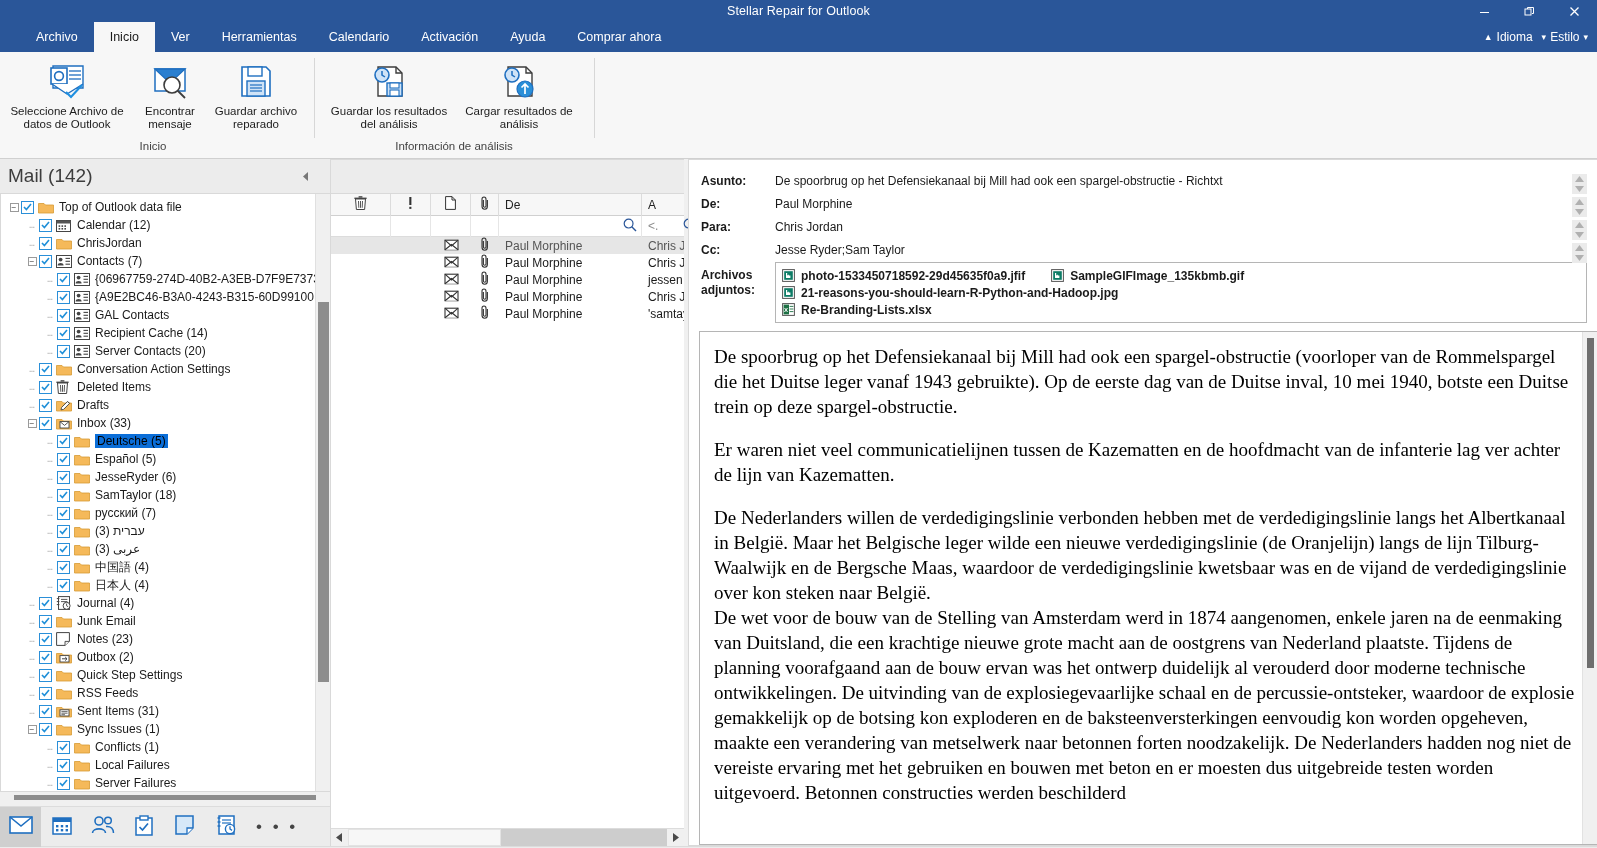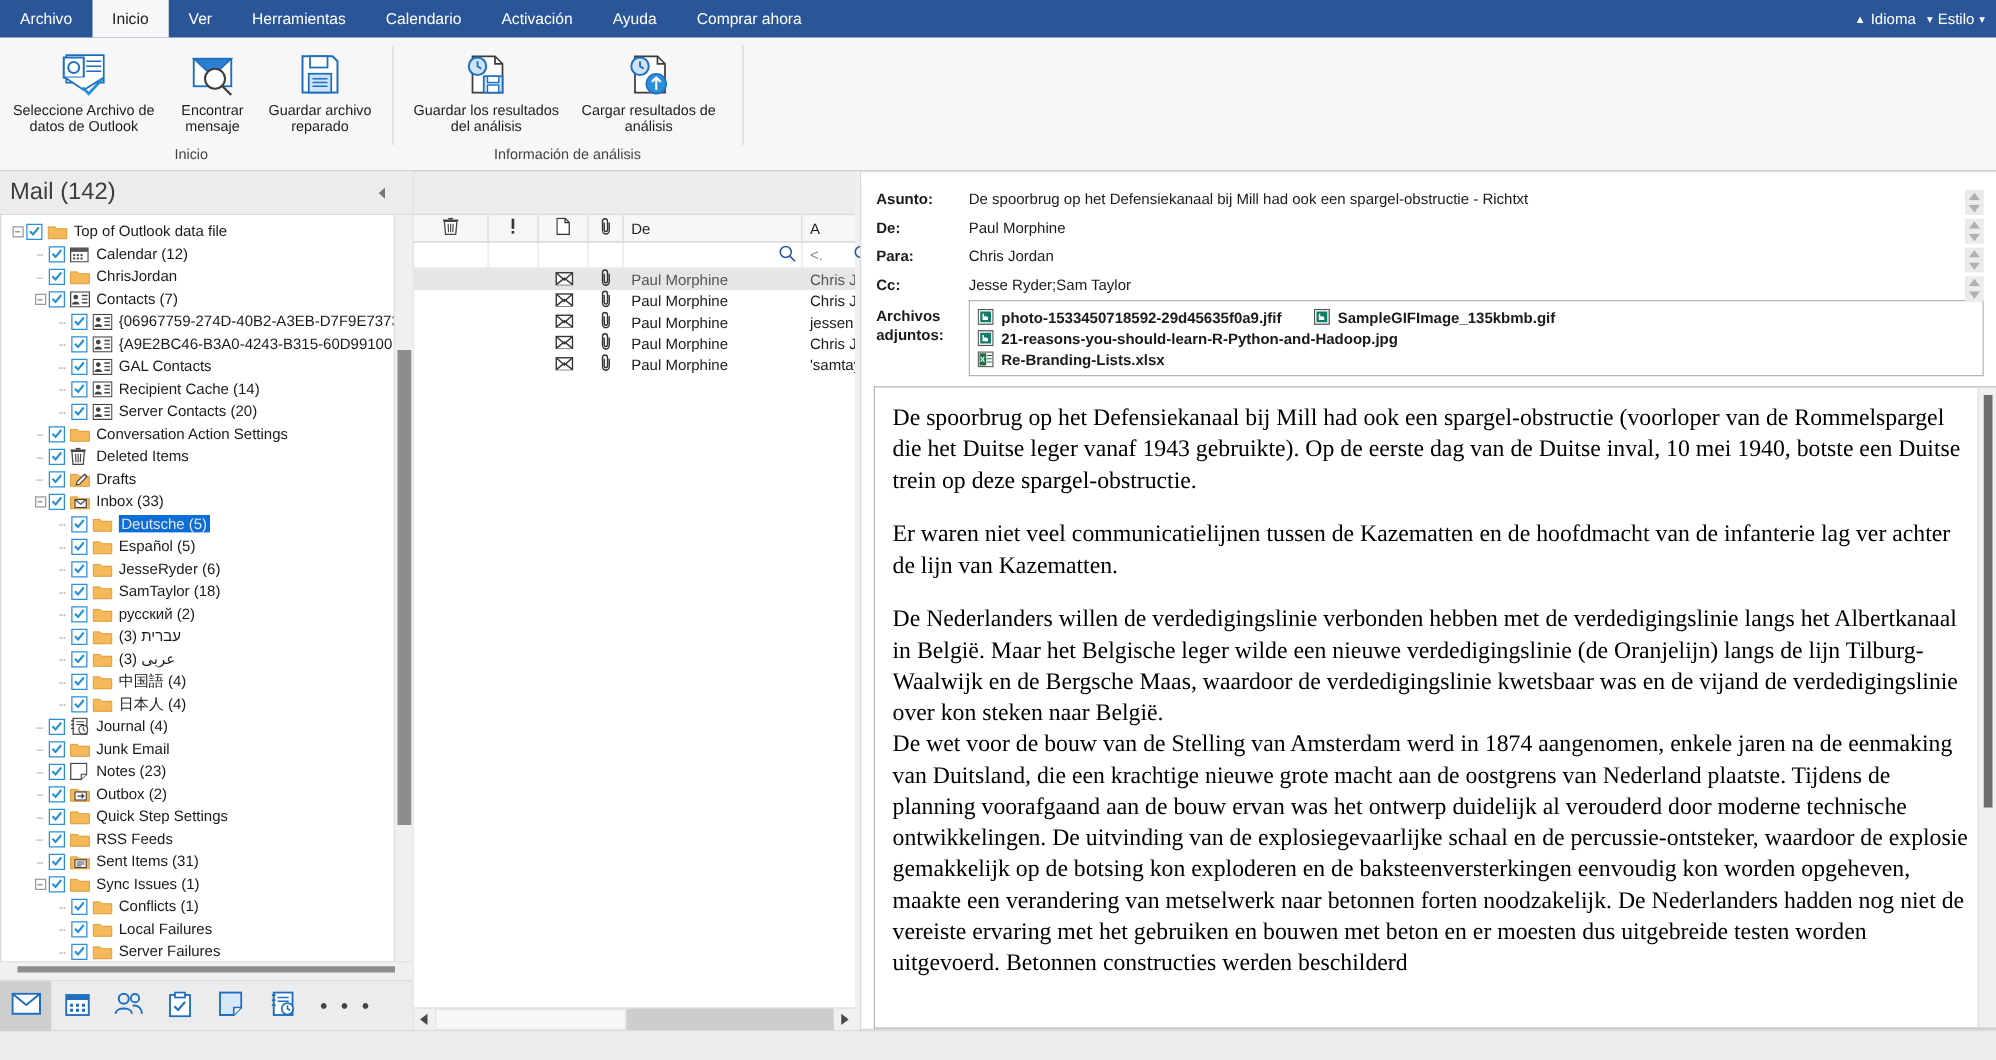--- a/index.html
+++ b/index.html
@@ -24,20 +24,21 @@
   .wincontrols { position: absolute; right: 0; top: 0; height: 22px; display: flex; }
   .wincontrols div {
     width: 45px; height: 22px; display:flex; align-items:center; justify-content:center;
     font-size: 13px; color:#fff; line-height:1;
   }
 
   
   .tabstrip {
     height: 30px; background: #2a5699; display: flex; align-items: stretch;
     position: relative;
+    padding-left: 20px;
   }
   .tab {
     padding: 0 16px; display: flex; align-items: center; color: #ffffff;
     font-size: 12.5px; cursor: default; white-space: nowrap;
   }
   .tab.active { background: #f7f7f7; color: #1a1a1a; }
   .rightopts {
     position: absolute; right: 6px; top: 0; height: 30px;
     display: flex; align-items: center; gap: 3px; color: #ffffff; font-size: 12px;
   }
@@ -98,21 +99,21 @@
     width: 9px; height: 9px; border: 1px solid #9a9a9a; background:#fff;
     display:flex; align-items:center; justify-content:center; font-size: 8px; line-height: 7px; color:#555;
   }
   .trow .cb {
     width: 13px; height: 13px; border: 1px solid #2a8fd8; background:#fff; flex:none;
     display: flex; align-items:center; justify-content:center; margin-right: 4px;
   }
   .trow .cb svg { display:block; }
   .trow .ficon { width: 16px; height: 14px; flex: none; margin-right: 5px; display:flex; align-items:center; }
   .trow .lbl { color: #1a1a1a; overflow: hidden; }
-  .trow .lbl.sel { background: #0b6ed8; color: #e5e5e5; outline: 1px dotted #fff; padding: 0 2px; }
+  .trow .lbl.sel { background: #0b6ed8; color: #000000; outline: 1px dotted #fff; padding: 0 2px; }
 
   .tree-scrollbar {
     position: absolute; right: 0; top: 0; width: 15px; bottom: 0; background: #f0f0f0;
     border-left: 1px solid #e0e0e0;
   }
   .tree-thumb { position: absolute; left: 2px; width: 11px; background: #8d8d8d; border-radius:0; }
 
   .hscroll-left {
     height: 14px; background: #f0f0f0; position: relative; padding: 3px 8px 0;
   }
@@ -212,20 +213,41 @@
     display: flex; align-items: center; justify-content: flex-end; padding-right: 10px; gap: 6px;
     font-size: 12px; color:#1a1a1a;
   }
   svg { shape-rendering: geometricPrecision; }
 </style>
 </head>
 <body>
 
 <div id="app">
 
+  <div class="titlebar">
+    <span class="title">Stellar Repair for Outlook</span>
+    <div class="wincontrols">
+      <div>
+        <svg width="11" height="11" viewBox="0 0 11 11">
+            <rect x="1" y="6" width="9" height="1" fill="#fff"></rect>
+          </svg>
+      </div>
+      <div>
+        <svg width="11" height="11" viewBox="0 0 11 11">
+          <rect x="1" y="3" width="6" height="6" fill="none" stroke="#fff" stroke-width="1"></rect>
+          <path d="M3.5 3V1.5H9.5V7.5H8" fill="none" stroke="#fff" stroke-width="1"></path>
+        </svg>
+      </div>
+      <div class="closebtn">
+        <svg width="11" height="11" viewBox="0 0 11 11">
+          <path d="M1.5 1.5L9.5 9.5M9.5 1.5L1.5 9.5" stroke="#fff" stroke-width="1.3"></path>
+        </svg>
+      </div>
+    </div>
+  </div>
 
   <div class="tabstrip">
     <div class="tab">
         <span>Archivo</span>
       </div>
     <div class="tab active">
         <span>Inicio</span>
       </div>
     <div class="tab">
         <span>Ver</span>
@@ -685,21 +707,21 @@
               <span class="cb">
                 <svg width="9" height="8" viewBox="0 0 9 8">
                   <path d="M1 4 L3.4 6.6 L8 1" fill="none" stroke="#1f8fd8" stroke-width="1.6"></path>
                 </svg>
               </span>
               <span class="ficon">
                 <svg width="16" height="13" viewBox="0 0 16 13">
                   <path d="M0.5 2.5 H6 L7.5 4 H15.5 V12 H0.5 Z" fill="#f5b95a" stroke="#d79b33" stroke-width=".8"></path>
                 </svg>
               </span>
-              <span class="lbl">русский (2)</span>
+              <span class="lbl">русский (7)</span>
             </div>
             <div class="trow" style="padding-left: 42px;">
               <span class="expander">
                 <span style="color:#b9b9b9;font-size:9px;">…</span>
               </span>
               <span class="cb">
                 <svg width="9" height="8" viewBox="0 0 9 8">
                   <path d="M1 4 L3.4 6.6 L8 1" fill="none" stroke="#1f8fd8" stroke-width="1.6"></path>
                 </svg>
               </span>

